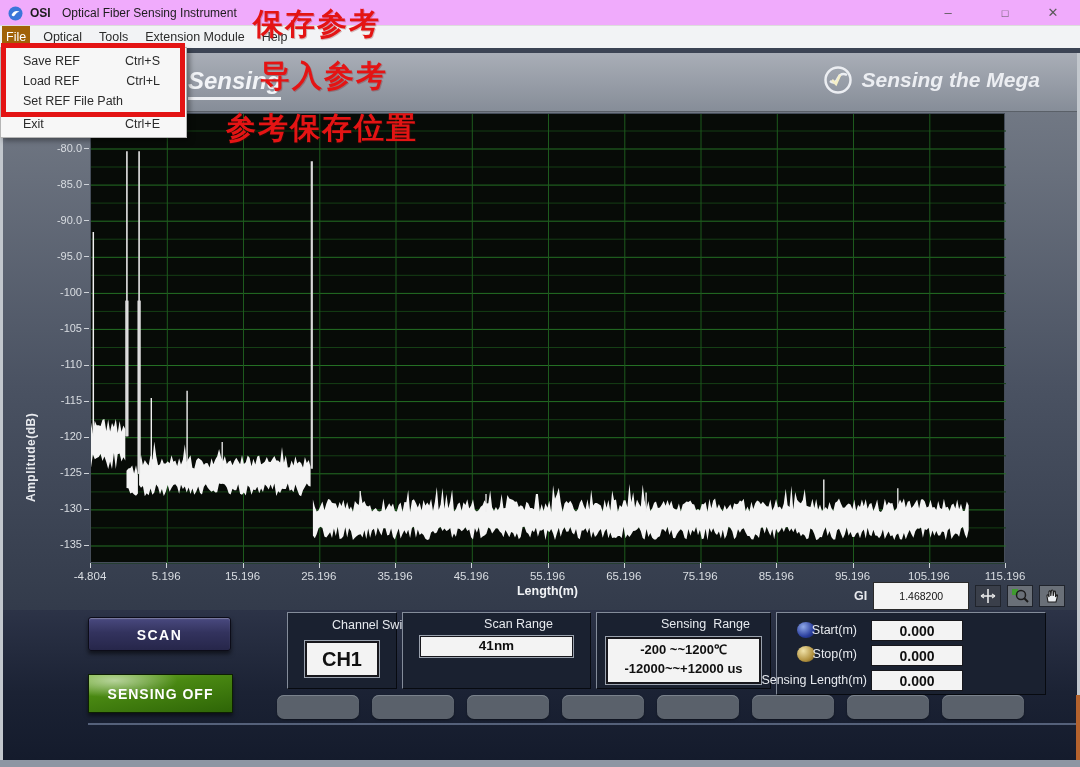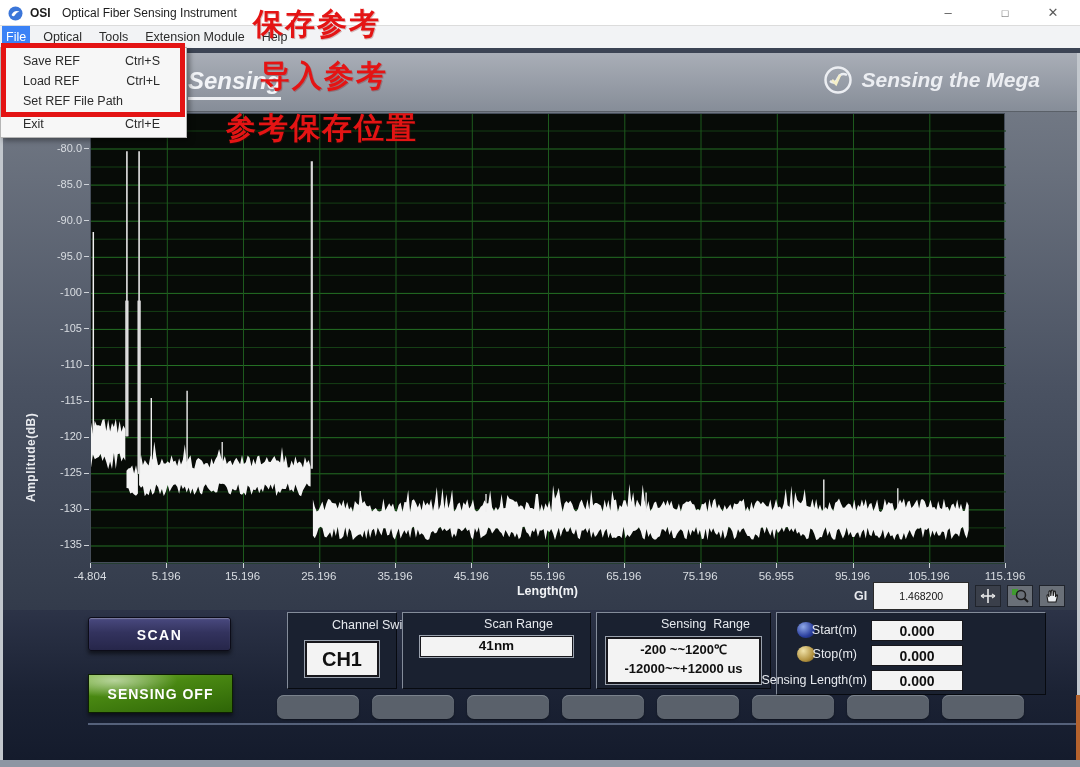--- a/index.html
+++ b/index.html
@@ -1,28 +1,28 @@
 <!DOCTYPE html>
 <html><head>
 <meta charset="utf-8">
 <style>
   html,body{margin:0;padding:0;background:#2a2a2a;}
   *{box-sizing:border-box;font-family:"Liberation Sans",sans-serif;}
   #win{position:relative;width:1080px;height:767px;overflow:hidden;background:#3c4454;}
   .abs{position:absolute;}
 
   
-  #titlebar{left:0;top:0;width:1080px;height:26px;background:#ffffff;border-bottom:1px solid #dcdcdc;}
+  #titlebar{left:0;top:0;width:1080px;height:26px;background:#f0abfc;border-bottom:1px solid #dcdcdc;}
   .ttxt{font-size:12px;color:#1c1c1c;line-height:26px;}
   .winbtn{width:40px;height:26px;text-align:center;line-height:26px;font-size:13px;color:#5a5a5a;cursor:default;}
 
   
   #menubar{left:0;top:26px;width:1080px;height:22px;background:#f2f3f5;display:flex;gap:9px;padding-left:2px;}
   .menuitem{font-size:12.5px;color:#2b2b2b;line-height:22px;padding:0 4px;white-space:nowrap;}
-  .menuitem.active{background:#3b82f6;color:#ffffff;}
+  .menuitem.active{background:#a16207;color:#ffffff;}
 
   
   #banner{left:0;top:53px;width:1080px;height:59px;background:linear-gradient(180deg,#a9aeb7 0%,#969ca6 55%,#868d98 100%);border-bottom:1px solid #5a6068;}
   #brandleft{left:188px;top:14px;color:#f2f4f7;font-size:24px;font-style:italic;font-weight:bold;border-bottom:3px solid #eef0f3;padding-bottom:2px;}
   #brandright{right:40px;top:12px;display:flex;align-items:center;gap:8px;color:#eceef2;font-size:21px;font-style:italic;font-weight:bold;}
 
   
   #chartregion{left:0;top:112px;width:1080px;height:498px;background:linear-gradient(180deg,#717884 0%,#4a5262 55%,#333b4b 100%);}
   #plot{left:90px;top:1px;width:915px;height:450px;background:#070b07;border:1px solid #454d59;}
   #ylabel{left:24px;top:390px;transform:rotate(-90deg);transform-origin:0 0;color:#e8eaee;font-size:12px;font-weight:bold;letter-spacing:.5px;white-space:nowrap;}
@@ -203,21 +203,21 @@
         <div class="xtick" style="left: 395px; top: 458px;">35.196</div>
         <div class="xtickmark" style="left: 471.25px; top: 451px;"></div>
         <div class="xtick" style="left: 471.25px; top: 458px;">45.196</div>
         <div class="xtickmark" style="left: 547.5px; top: 451px;"></div>
         <div class="xtick" style="left: 547.5px; top: 458px;">55.196</div>
         <div class="xtickmark" style="left: 623.75px; top: 451px;"></div>
         <div class="xtick" style="left: 623.75px; top: 458px;">65.196</div>
         <div class="xtickmark" style="left: 700px; top: 451px;"></div>
         <div class="xtick" style="left: 700px; top: 458px;">75.196</div>
         <div class="xtickmark" style="left: 776.25px; top: 451px;"></div>
-        <div class="xtick" style="left: 776.25px; top: 458px;">56.955</div>
+        <div class="xtick" style="left: 776.25px; top: 458px;">85.196</div>
         <div class="xtickmark" style="left: 852.5px; top: 451px;"></div>
         <div class="xtick" style="left: 852.5px; top: 458px;">95.196</div>
         <div class="xtickmark" style="left: 928.75px; top: 451px;"></div>
         <div class="xtick" style="left: 928.75px; top: 458px;">105.196</div>
         <div class="xtickmark" style="left: 1005px; top: 451px;"></div>
         <div class="xtick" style="left: 1005px; top: 458px;">115.196</div>
       </div>
     <div id="xlabel" class="abs">Length(m)</div>
     <div id="girow" class="abs">
       <span id="gilabel">GI</span>

